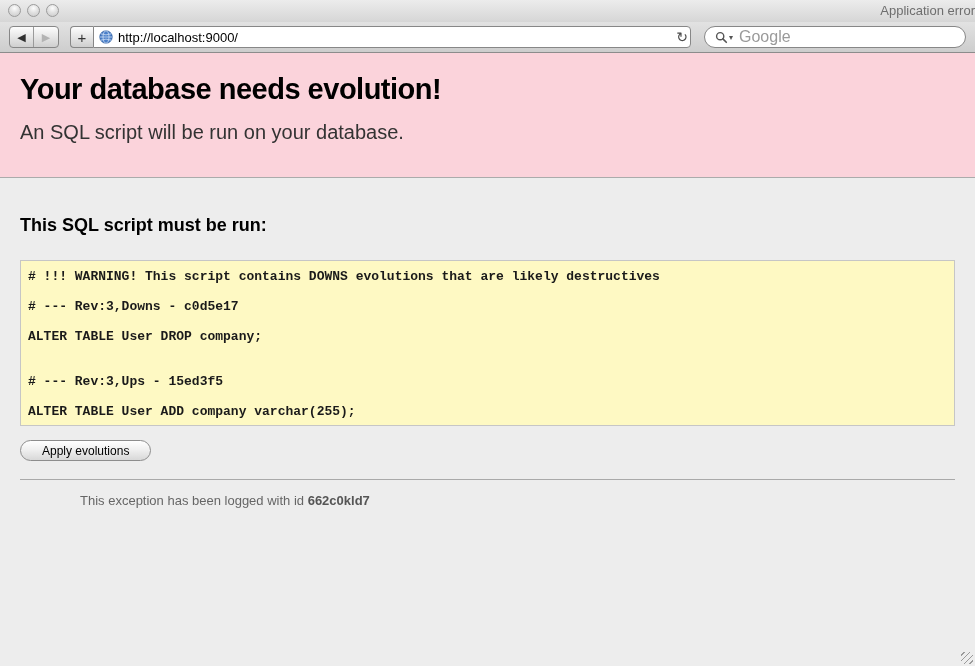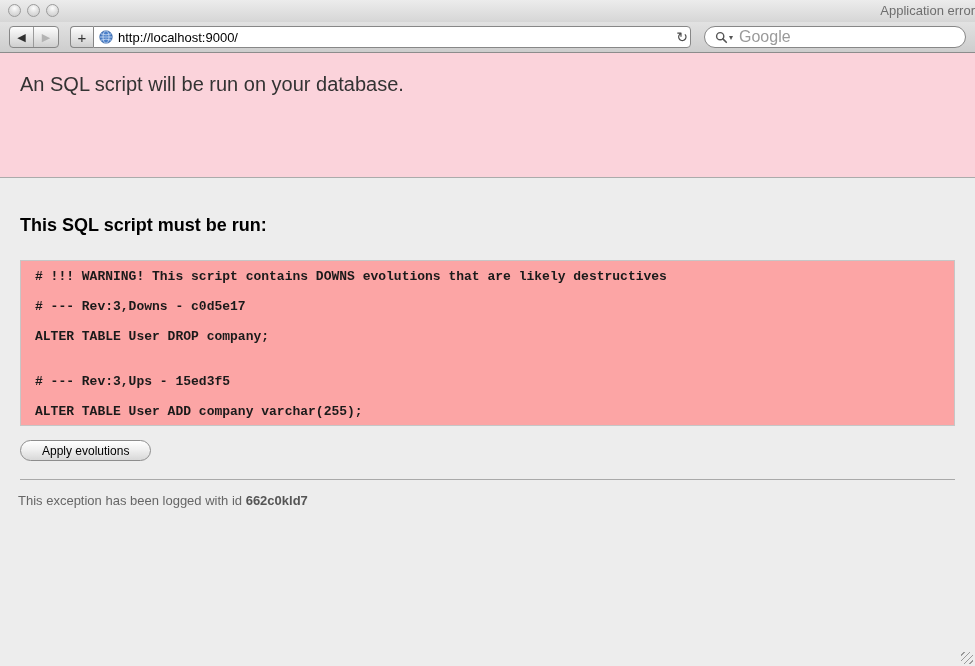--- a/index.html
+++ b/index.html
@@ -119,23 +119,23 @@
   
   .content { padding: 0 20px; }
   .content h2 {
     margin-top: 37px;
     font-size: 18px;
     font-weight: bold;
     color: #000;
     margin-bottom: 16px;
   }
   .sql-block {
-    background: #fca5a5;
+    background: #fef9c3;
     border: 1px solid #c6c6c6;
-    padding: 8px 14px 6px;
+    padding: 8px 7px 6px;
     font-family: "Liberation Mono", "DejaVu Sans Mono", monospace;
     font-size: 13px;
     font-weight: bold;
     line-height: 15px;
     white-space: pre;
     overflow: hidden;
     color: #1a1a1a;
     margin-top: 24px;
   }
   .apply-btn {
@@ -151,23 +151,24 @@
     display: inline-flex; align-items: center;
   }
   .separator {
     border: none;
     border-top: 1px solid #a9a9a9;
     margin-top: 18px;
   }
 
   
   .footer {
-    padding: 13px 18px;
+    padding: 13px 37px;
     font-size: 13px;
     color: #666;
+    margin-left: 43px;
   }
   .footer .exc-id { font-weight: bold; color: #555; }
 
   
   .resize-grip {
     position: absolute;
     right: 2px; bottom: 2px;
     width: 12px; height: 12px;
     background: repeating-linear-gradient(
       135deg,
@@ -221,20 +222,21 @@
         <circle cx="5.2" cy="5.2" r="3.6" fill="none" stroke="#555" stroke-width="1.4"></circle>
         <line x1="7.9" y1="7.9" x2="11.3" y2="11.3" stroke="#555" stroke-width="1.6" stroke-linecap="round"></line>
       </svg>
       <span class="search-caret">▾</span>
     </span>
     <span class="search-placeholder">Google</span>
   </div>
 </div>
 
 <div class="banner">
+  <h1>Your database needs evolution!</h1>
   <p>An SQL script will be run on your database.</p>
 </div>
 
 <div class="content">
   <h2>This SQL script must be run:</h2>
   <pre class="sql-block"># !!! WARNING! This script contains DOWNS evolutions that are likely destructives
 
 # --- Rev:3,Downs - c0d5e17
 
 ALTER TABLE User DROP company;

